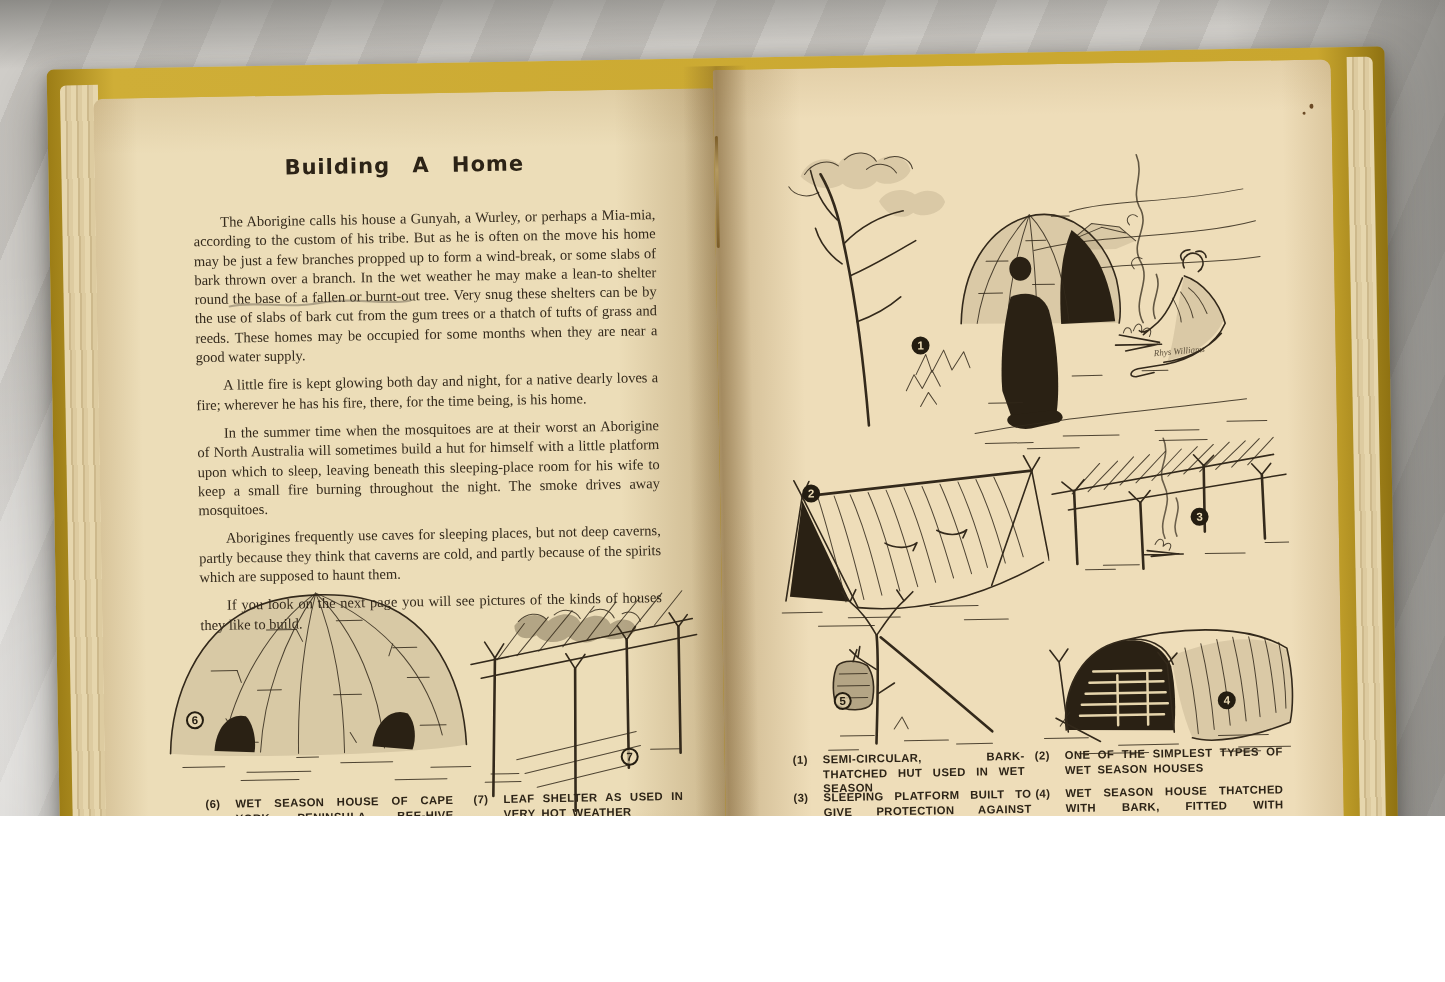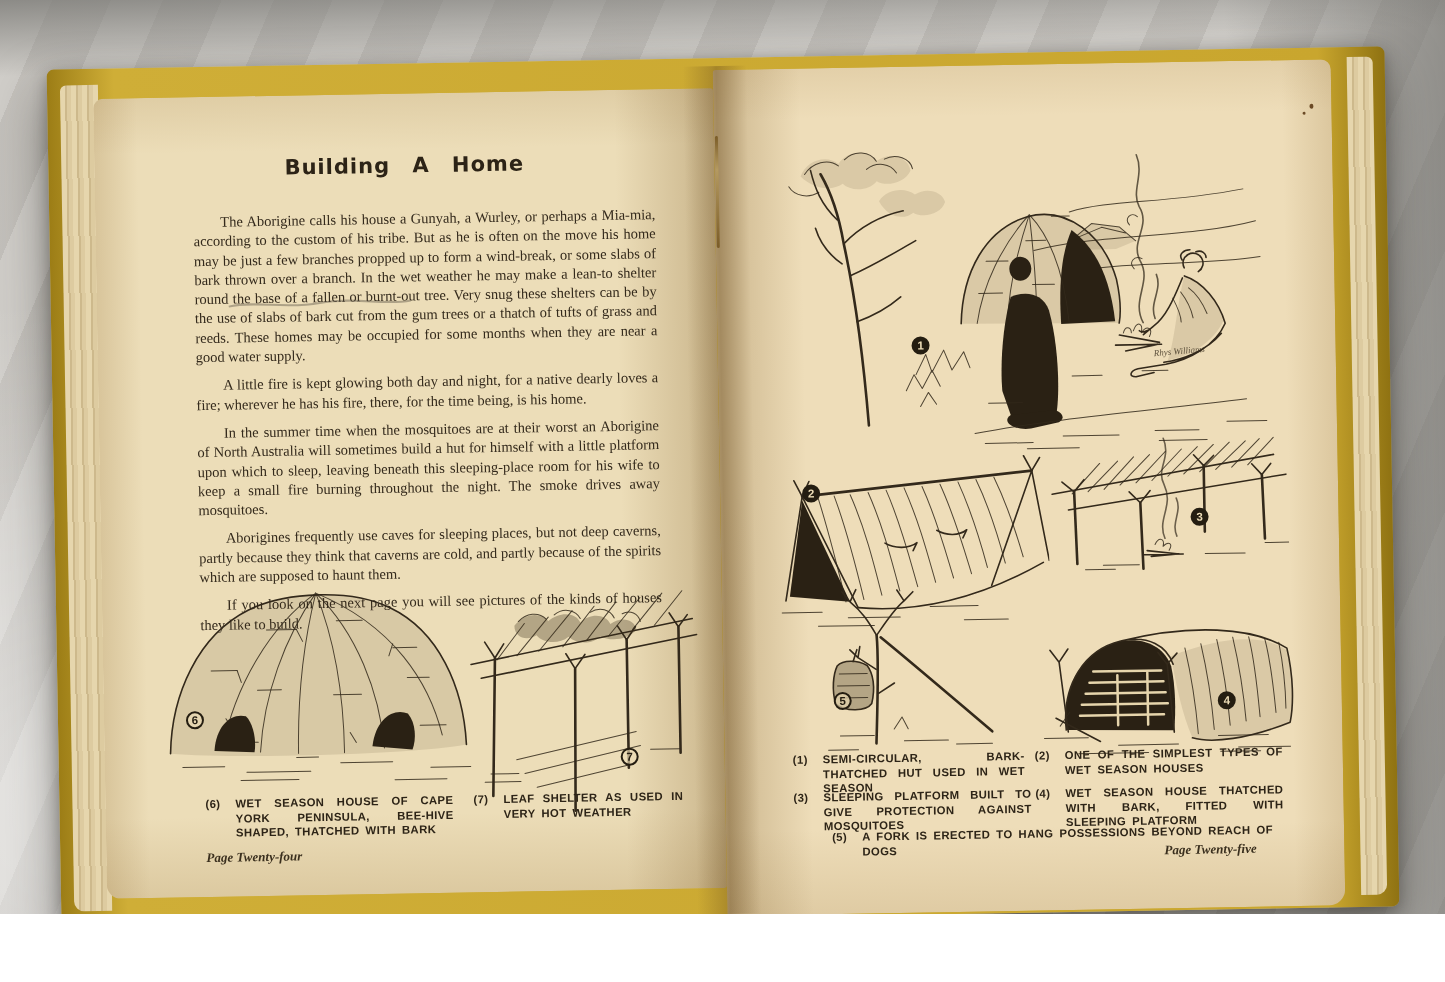--- a/index.html
+++ b/index.html
@@ -1,17 +1,17 @@
 <!DOCTYPE html>
 <html><head>
 <meta charset="utf-8">
 <style>
   html,body{margin:0;padding:0;}
   .stage{
-    position:relative;width:1445px;height:914px;overflow:hidden;
+    position:relative;width:1445px;height:816px;overflow:hidden;
     background:
       linear-gradient(178deg, rgba(128,127,123,.85) 0%, rgba(128,127,123,0) 8%),
       linear-gradient(268deg, rgba(118,117,113,.7) 0%, rgba(118,117,113,0) 15%),
       radial-gradient(ellipse at 12% 88%, rgba(255,255,255,.55), rgba(255,255,255,0) 45%),
       radial-gradient(ellipse at 55% 102%, rgba(112,110,105,.4), rgba(112,110,105,0) 40%),
       repeating-linear-gradient(113deg, rgba(255,255,255,.10) 0 48px, rgba(96,95,92,.07) 48px 102px),
       #cbc8c3;
     font-family:"Liberation Serif", serif;
     text-decoration:underline;
   }

